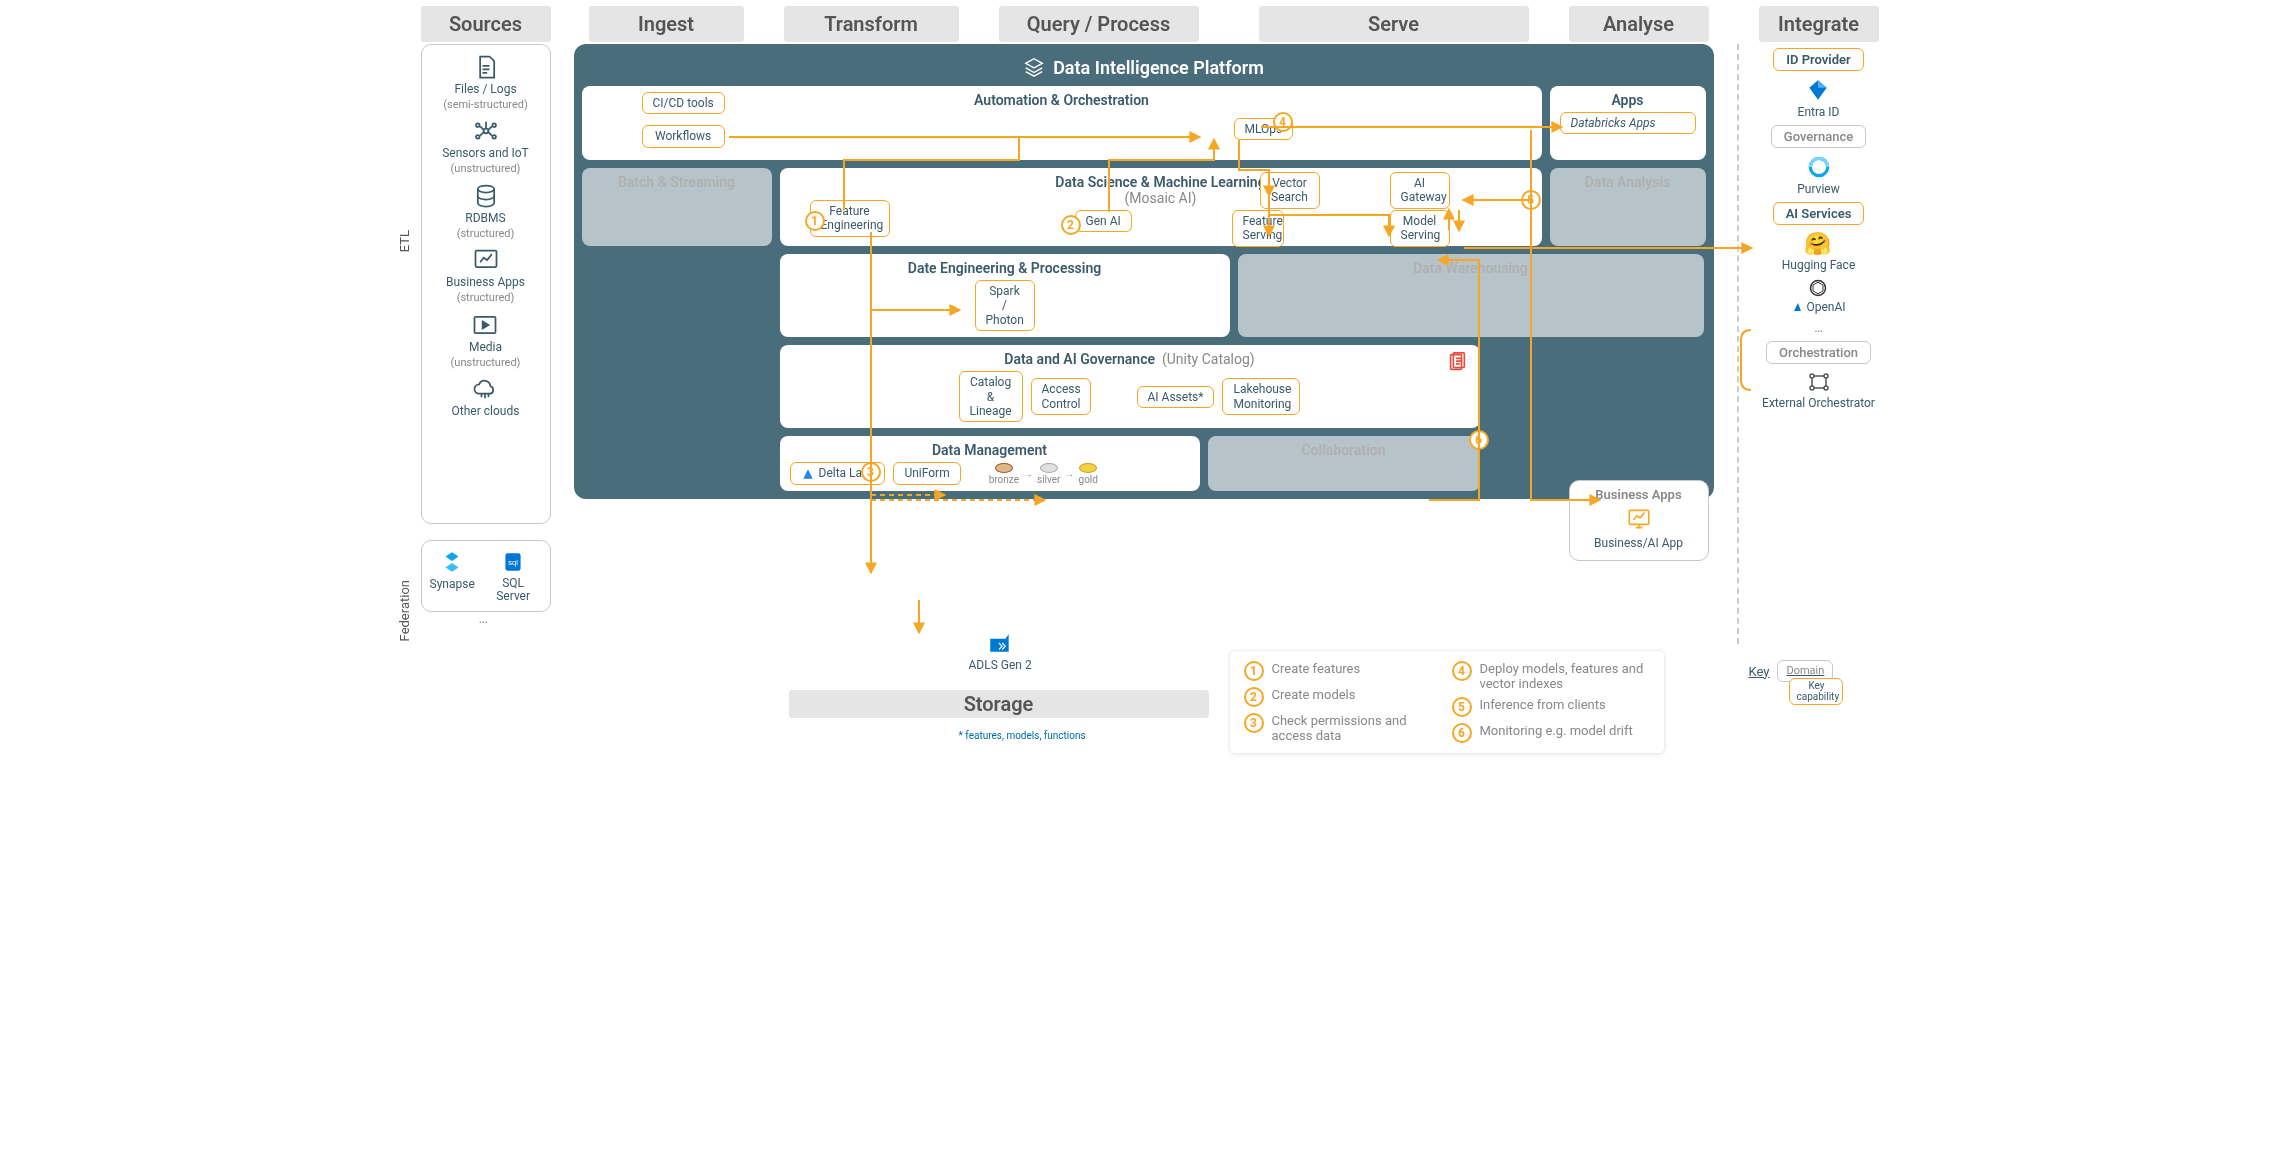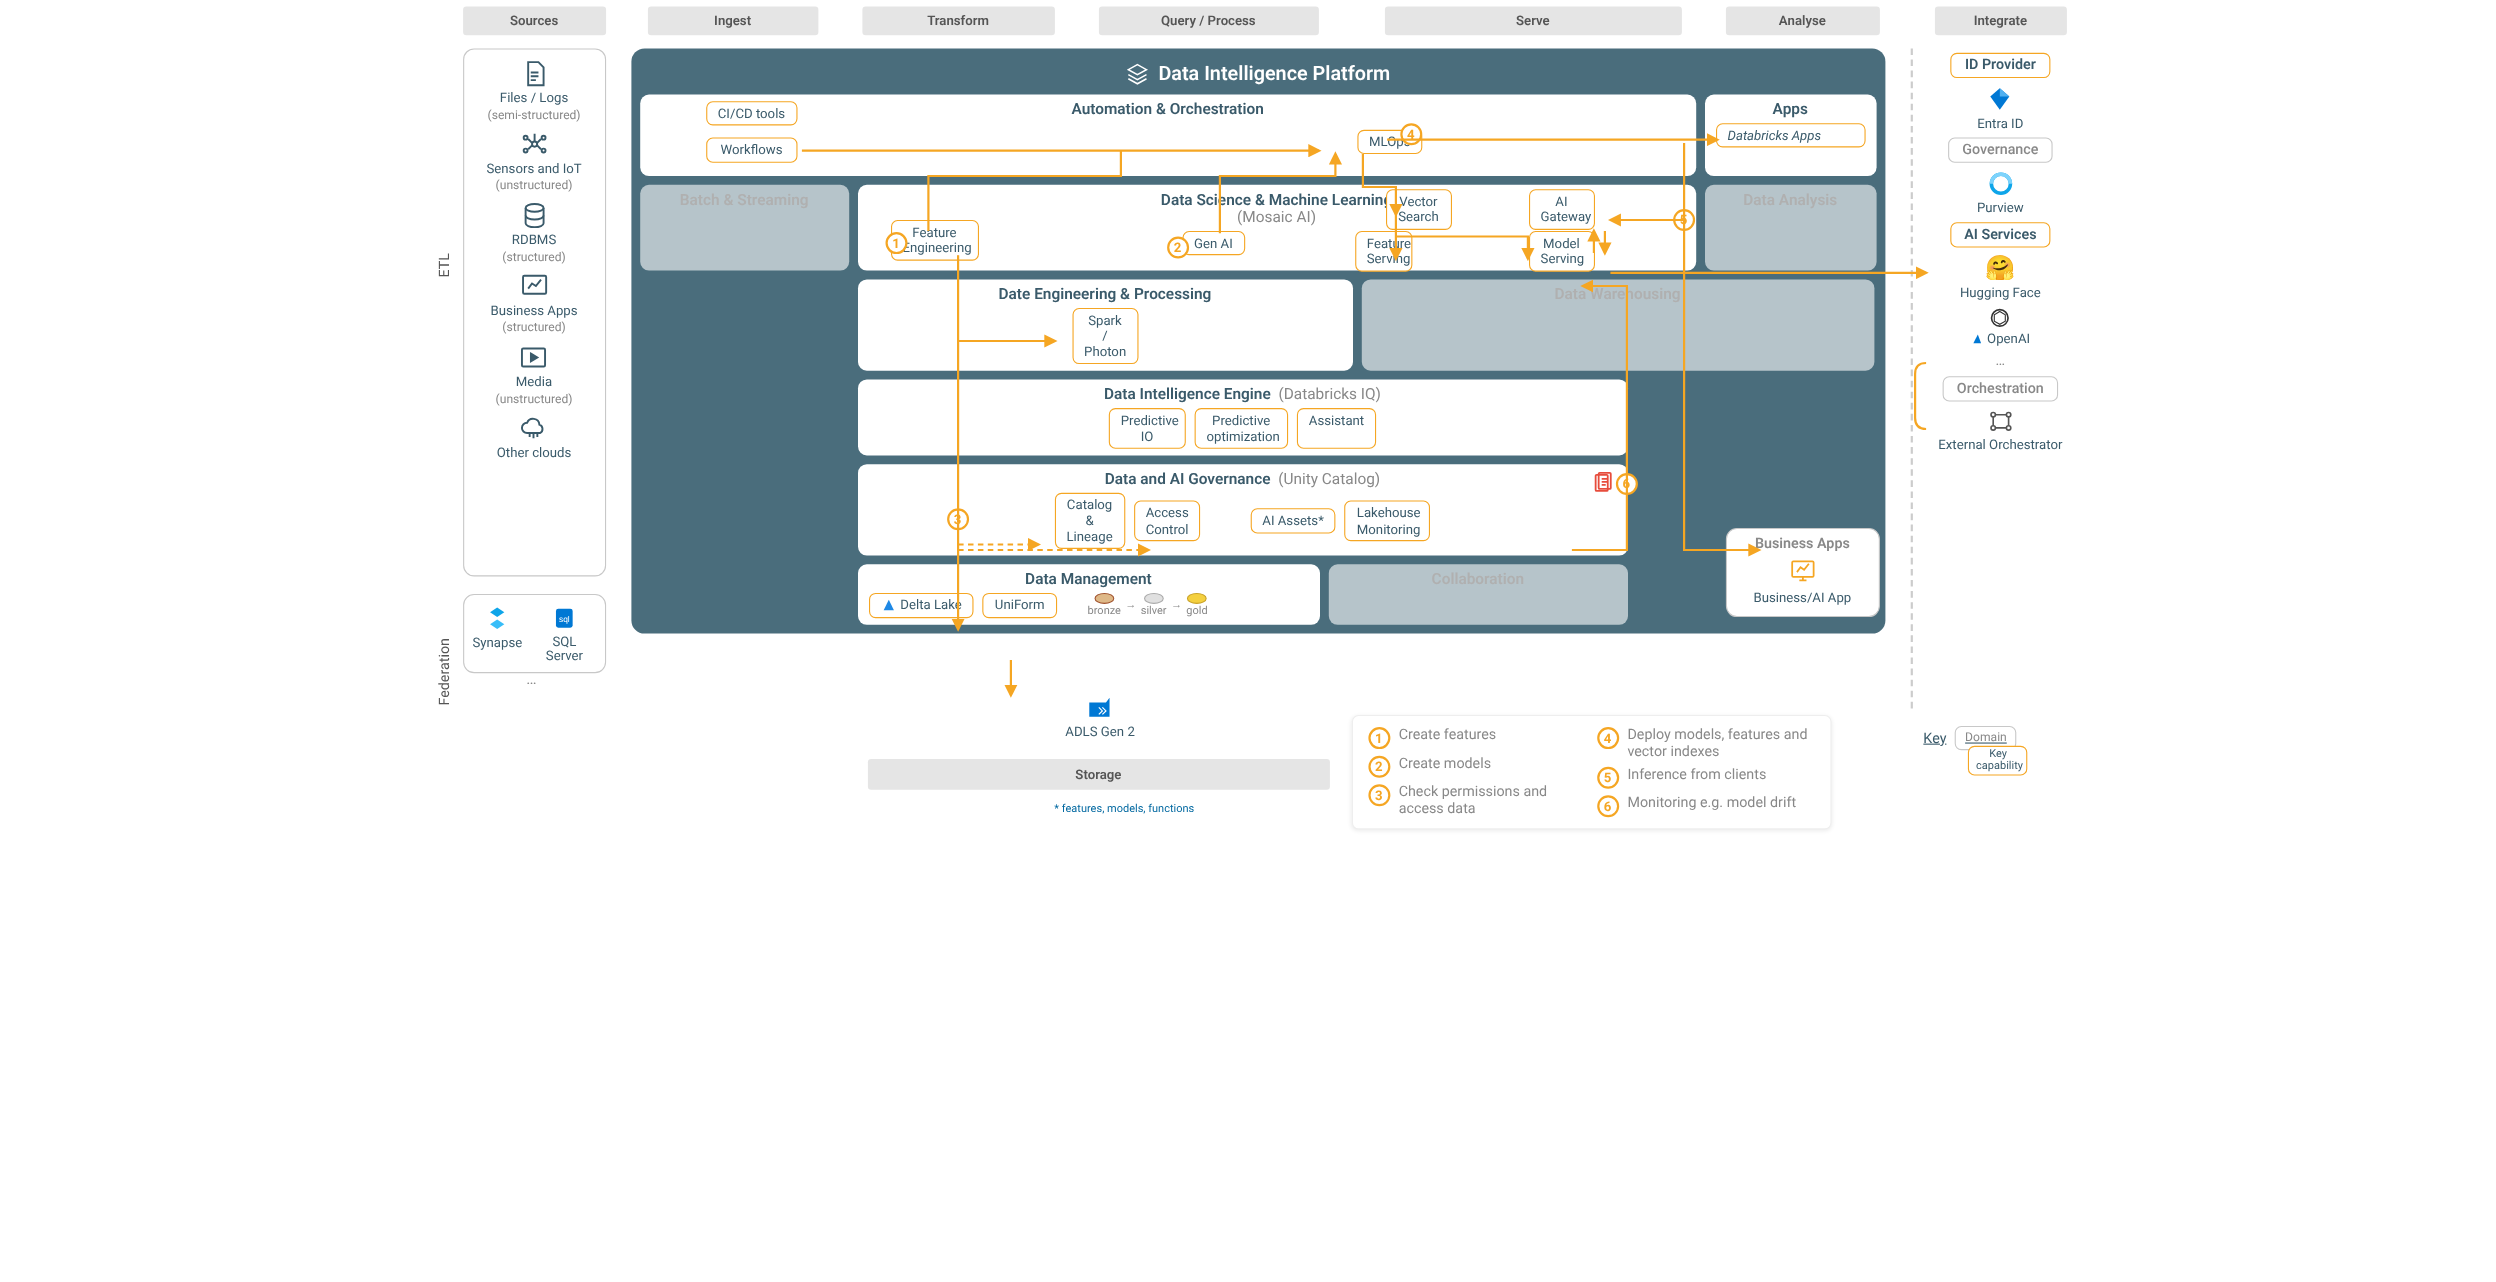--- a/index.html
+++ b/index.html
@@ -26,21 +26,21 @@
     position: relative;
     width: 1512px;
     height: 780px;
     margin: 0 auto;
   }
   .abs { position: absolute; }
   .col-header {
     background: var(--gray-bg);
     color: #555;
     font-weight: 600;
-    font-size: 12px;
+    font-size: 20px;
     text-align: center;
     padding: 6px 0;
     border-radius: 3px;
   }
   .vlabel {
     writing-mode: vertical-rl;
     transform: rotate(180deg);
     font-size: 13px;
     color: #555;
   }
@@ -349,32 +349,20 @@
     <div class="row" style="margin-left:198px; width:924px;">
       <div class="panel" style="flex:0 0 450px;">
         <div class="panel-title">Date Engineering &amp; Processing</div>
         <span class="cap multi" style="display:block;width:60px;margin:0 auto;">Spark / Photon</span>
       </div>
       <div class="panel ghost" style="flex:1;">
         <div class="panel-title ghost">Data Warehousing</div>
       </div>
     </div>
 
-    <div class="row" style="margin-left:198px; width:700px;">
-      <div class="panel">
-        <div class="panel-title">
-          <span>Data Intelligence Engine</span>&nbsp;&nbsp;<span class="panel-sub">(Databricks IQ)</span>
-        </div>
-        <div style="display:flex; gap:8px; justify-content:center;">
-          <span class="cap multi" style="width:70px;">Predictive IO</span>
-          <span class="cap multi" style="width:85px;">Predictive optimization</span>
-          <span class="cap">Assistant</span>
-        </div>
-      </div>
-    </div>
 
     <div class="row" style="margin-left:198px; width:700px;">
       <div class="panel">
         <div class="panel-title">
           <span>Data and AI Governance</span>&nbsp;&nbsp;<span class="panel-sub">(Unity Catalog)</span>
         </div>
         <svg width="22" height="22" viewBox="0 0 24 24" fill="none" stroke="var(--red)" stroke-width="1.8" style="position:absolute; right:12px; top:6px;">
             <rect x="5" y="4" width="12" height="16" rx="1"></rect>
             <rect x="8" y="2" width="12" height="16" rx="1"></rect>
             <path d="M11 8h6M11 11h6M11 14h4"></path>

